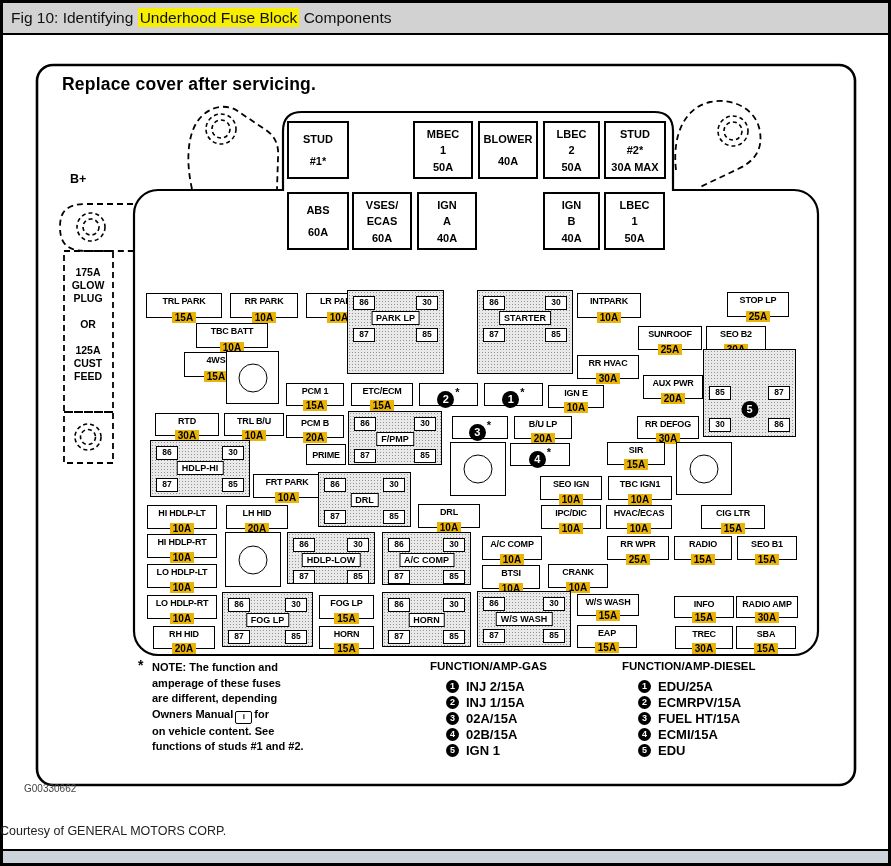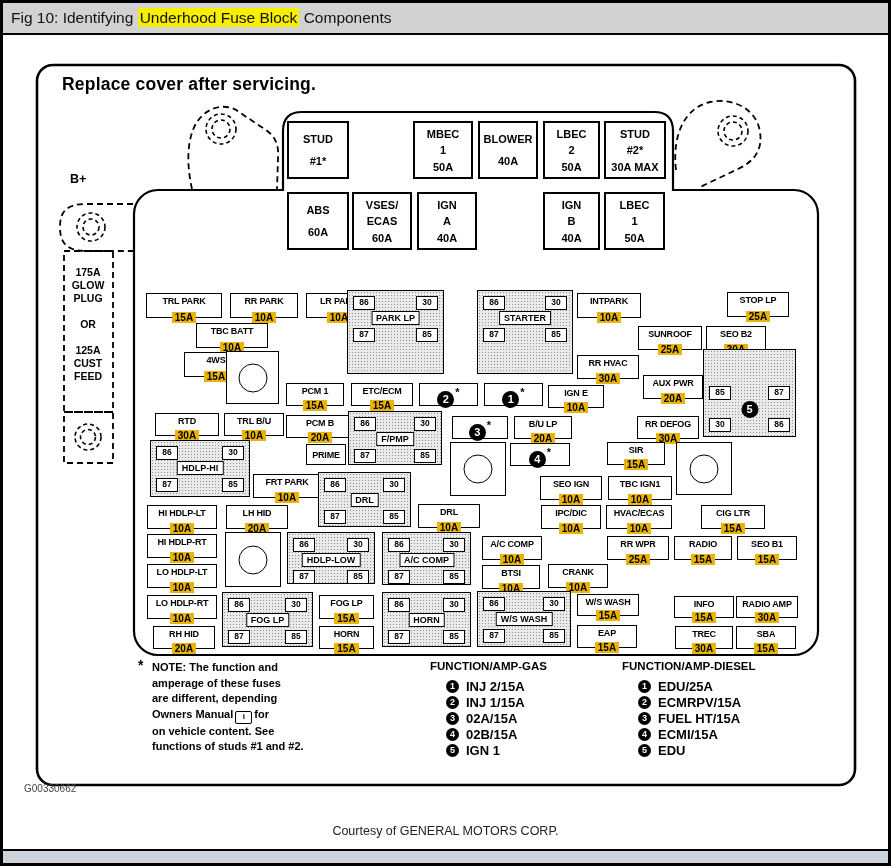--- a/index.html
+++ b/index.html
@@ -9,21 +9,21 @@
         border-bottom:2px solid #000;line-height:30px;padding-left:8px;font-size:15.5px;color:#111;}
   .titlebar .hl{background:#f7ee00;padding:1px 2px;}
   .bottomstrip{position:absolute;left:3px;right:3px;bottom:3px;height:12px;background:#ccd3da;border-top:2px solid #000;}
   svg.lines{position:absolute;left:0;top:0;pointer-events:none;}
   .abs{position:absolute;}
   .cover-note{left:62px;top:74px;font-size:17.5px;font-weight:bold;color:#000;letter-spacing:.2px;}
   .bplus{left:70px;top:172px;font-size:12.5px;font-weight:bold;}
   .glow{left:63px;top:266px;width:50px;text-align:center;font-size:10.5px;font-weight:bold;
         line-height:13px;white-space:pre-line;}
   .figid{left:24px;top:783px;font-size:10px;color:#444;}
-  .courtesy{left:0;right:0;top:824px;text-align:center;font-size:12.5px;color:#222;}
+  .courtesy{left:0;right:0;top:824px;font-size:12.5px;color:#222;}
   
   .bigfuse{position:absolute;box-sizing:border-box;border:2px solid #000;background:#fff;display:flex;
         flex-direction:column;justify-content:space-evenly;align-items:center;text-align:center;
         font-size:11px;font-weight:bold;line-height:12px;}
   
   .fuse{position:absolute;box-sizing:border-box;border:1.6px solid #000;background:#fff;
         font-size:9px;font-weight:bold;text-align:center;}
   .fuse .flabel{margin-top:1.5px;white-space:nowrap;letter-spacing:-.2px;}
   .fuse.center{display:flex;align-items:center;justify-content:center;}
   .famp{position:absolute;left:0;right:0;bottom:-7px;line-height:11px;}
@@ -281,21 +281,21 @@
         <div class="famp"><span>10A</span></div>
       </div>
       <div class="fuse" style="left: 155px; top: 413px; width: 64px; height: 23px;">
         <div class="flabel">RTD</div>
         <div class="famp"><span>30A</span></div>
       </div>
       <div class="fuse" style="left: 224px; top: 413px; width: 60px; height: 23px;">
         <div class="flabel">TRL B/U</div>
         <div class="famp"><span>10A</span></div>
       </div>
-      <div class="fuse" style="left: 286px; top: 415px; width: 68px; height: 23px; text-align: center;">
+      <div class="fuse" style="left: 286px; top: 415px; width: 58px; height: 23px; text-align: center;">
         <div class="flabel">PCM B</div>
         <div class="famp"><span>20A</span></div>
       </div>
       <div class="fuse" style="left: 452px; top: 416px; width: 56px; height: 23px;">
         <div class="numwrap"><div class="numcircle" style="display: inline-block;">3</div><span class="star">*</span></div>
       </div>
       <div class="fuse" style="left: 514px; top: 416px; width: 58px; height: 23px;">
         <div class="flabel">B/U LP</div>
         <div class="famp"><span>20A</span></div>
       </div>

